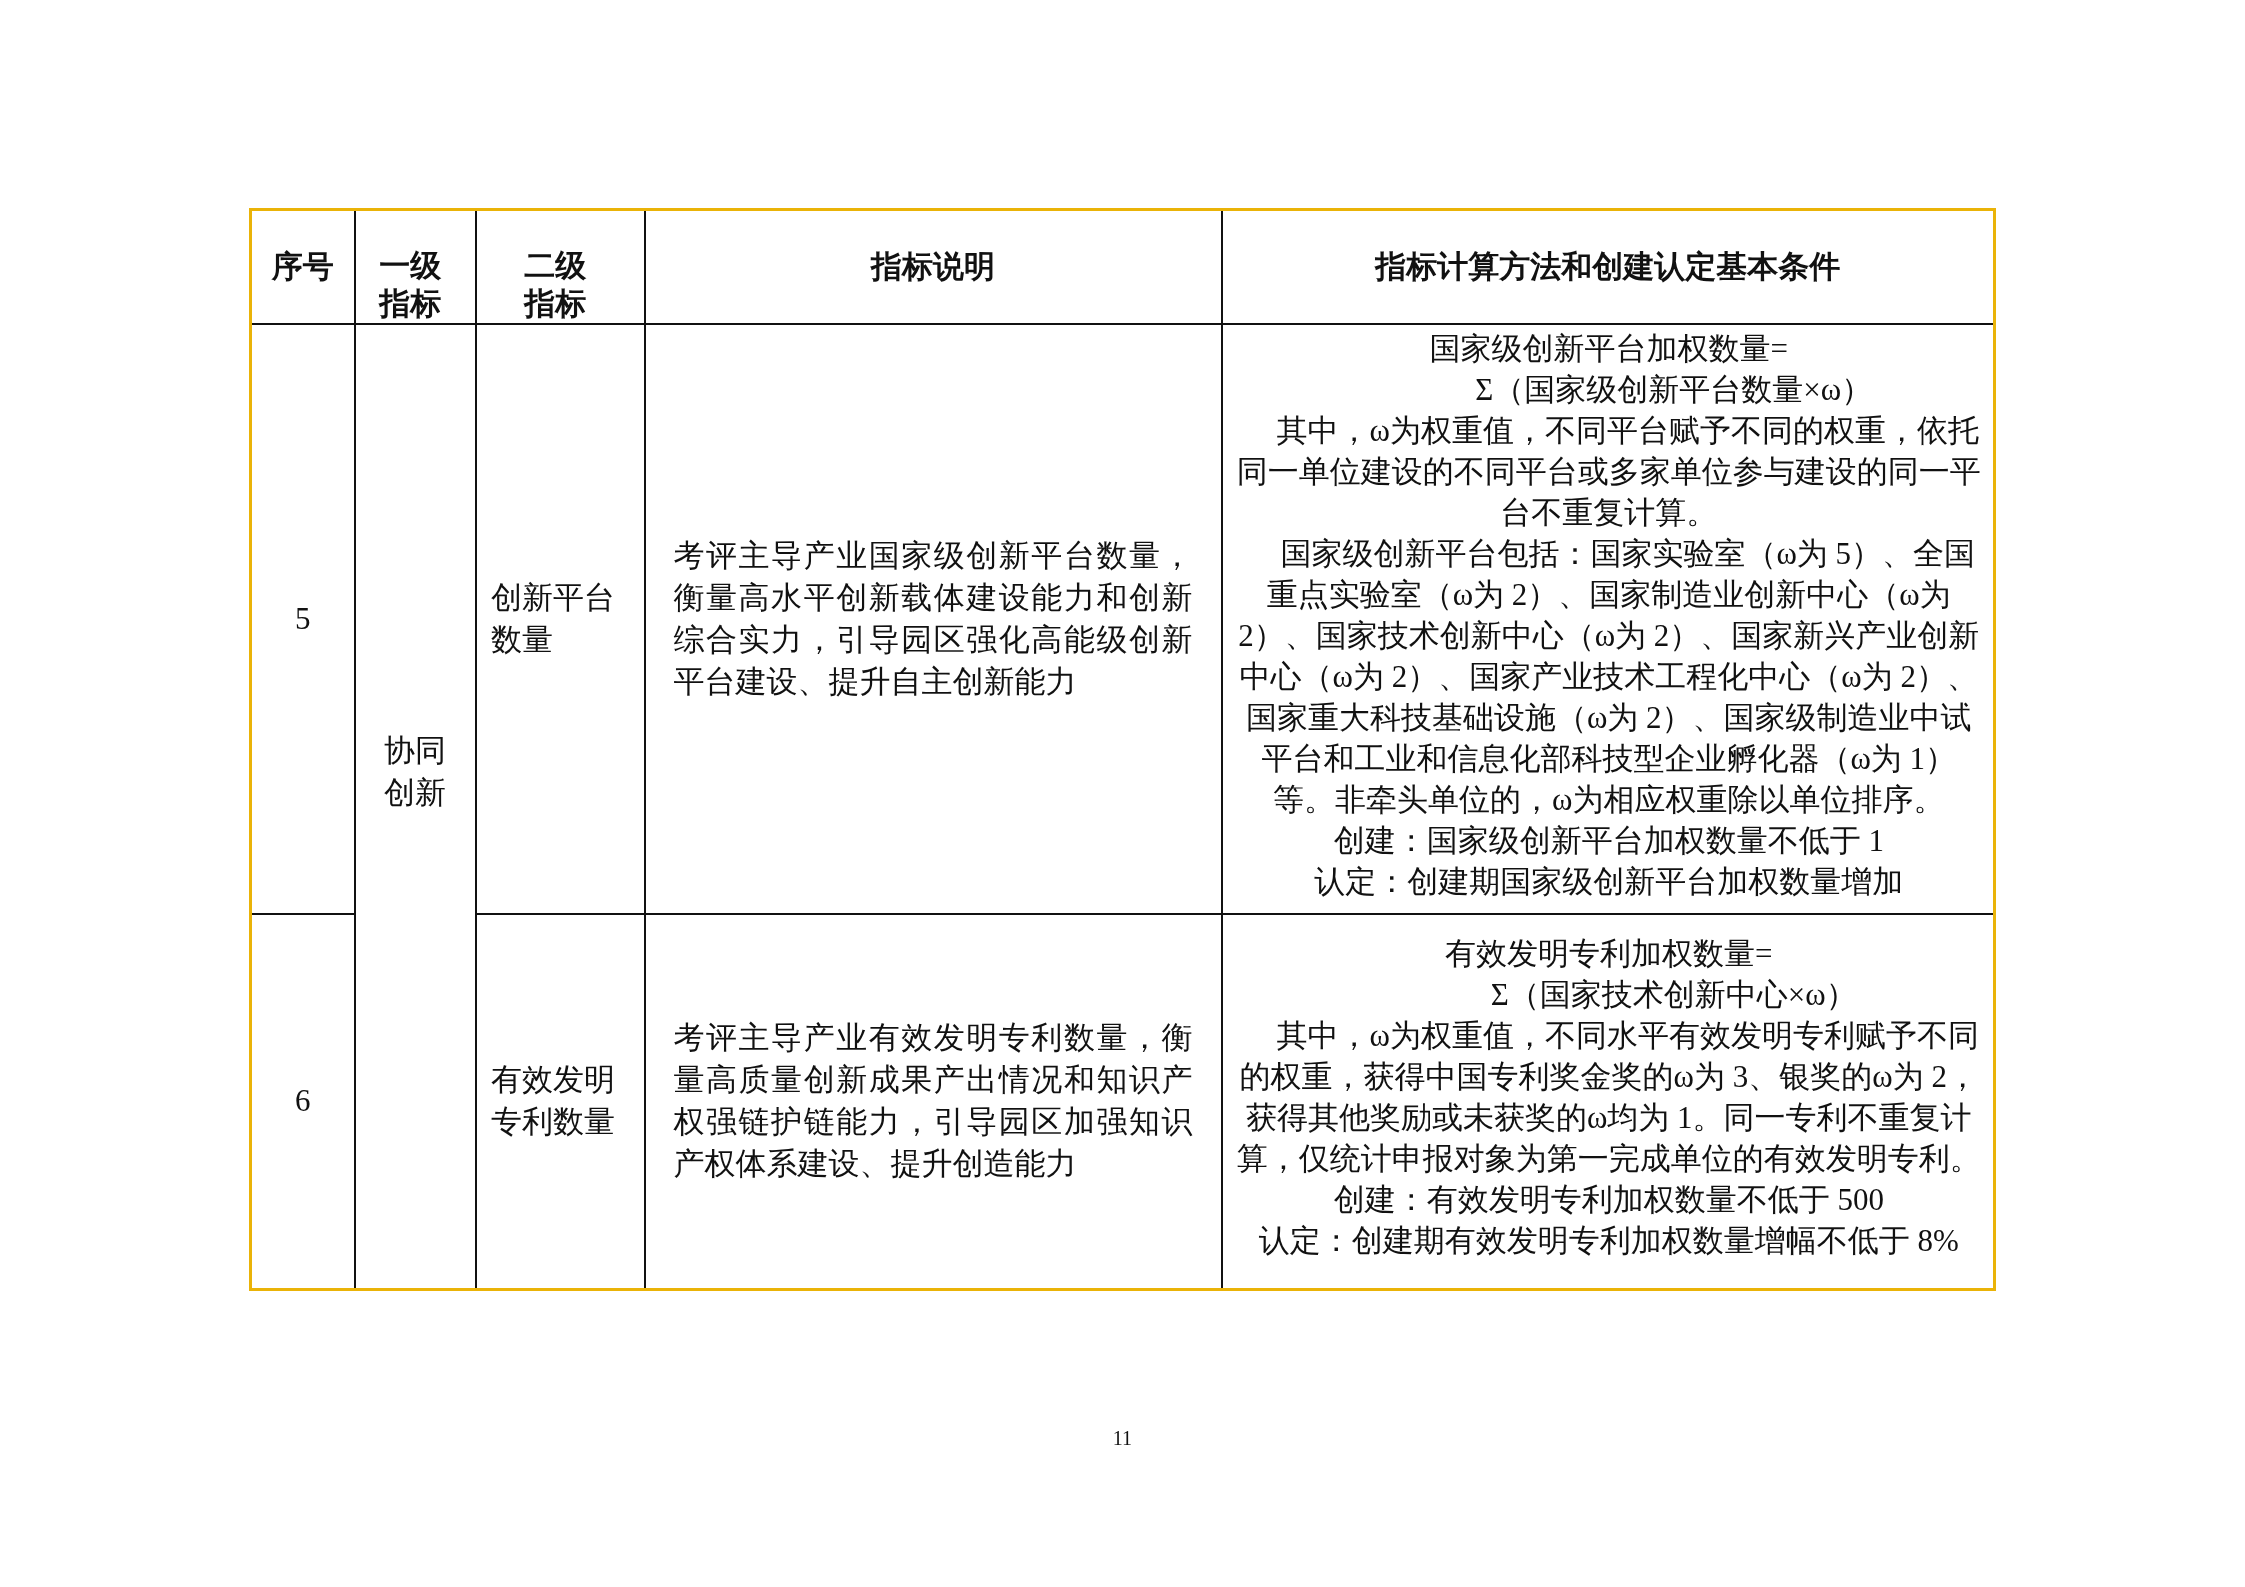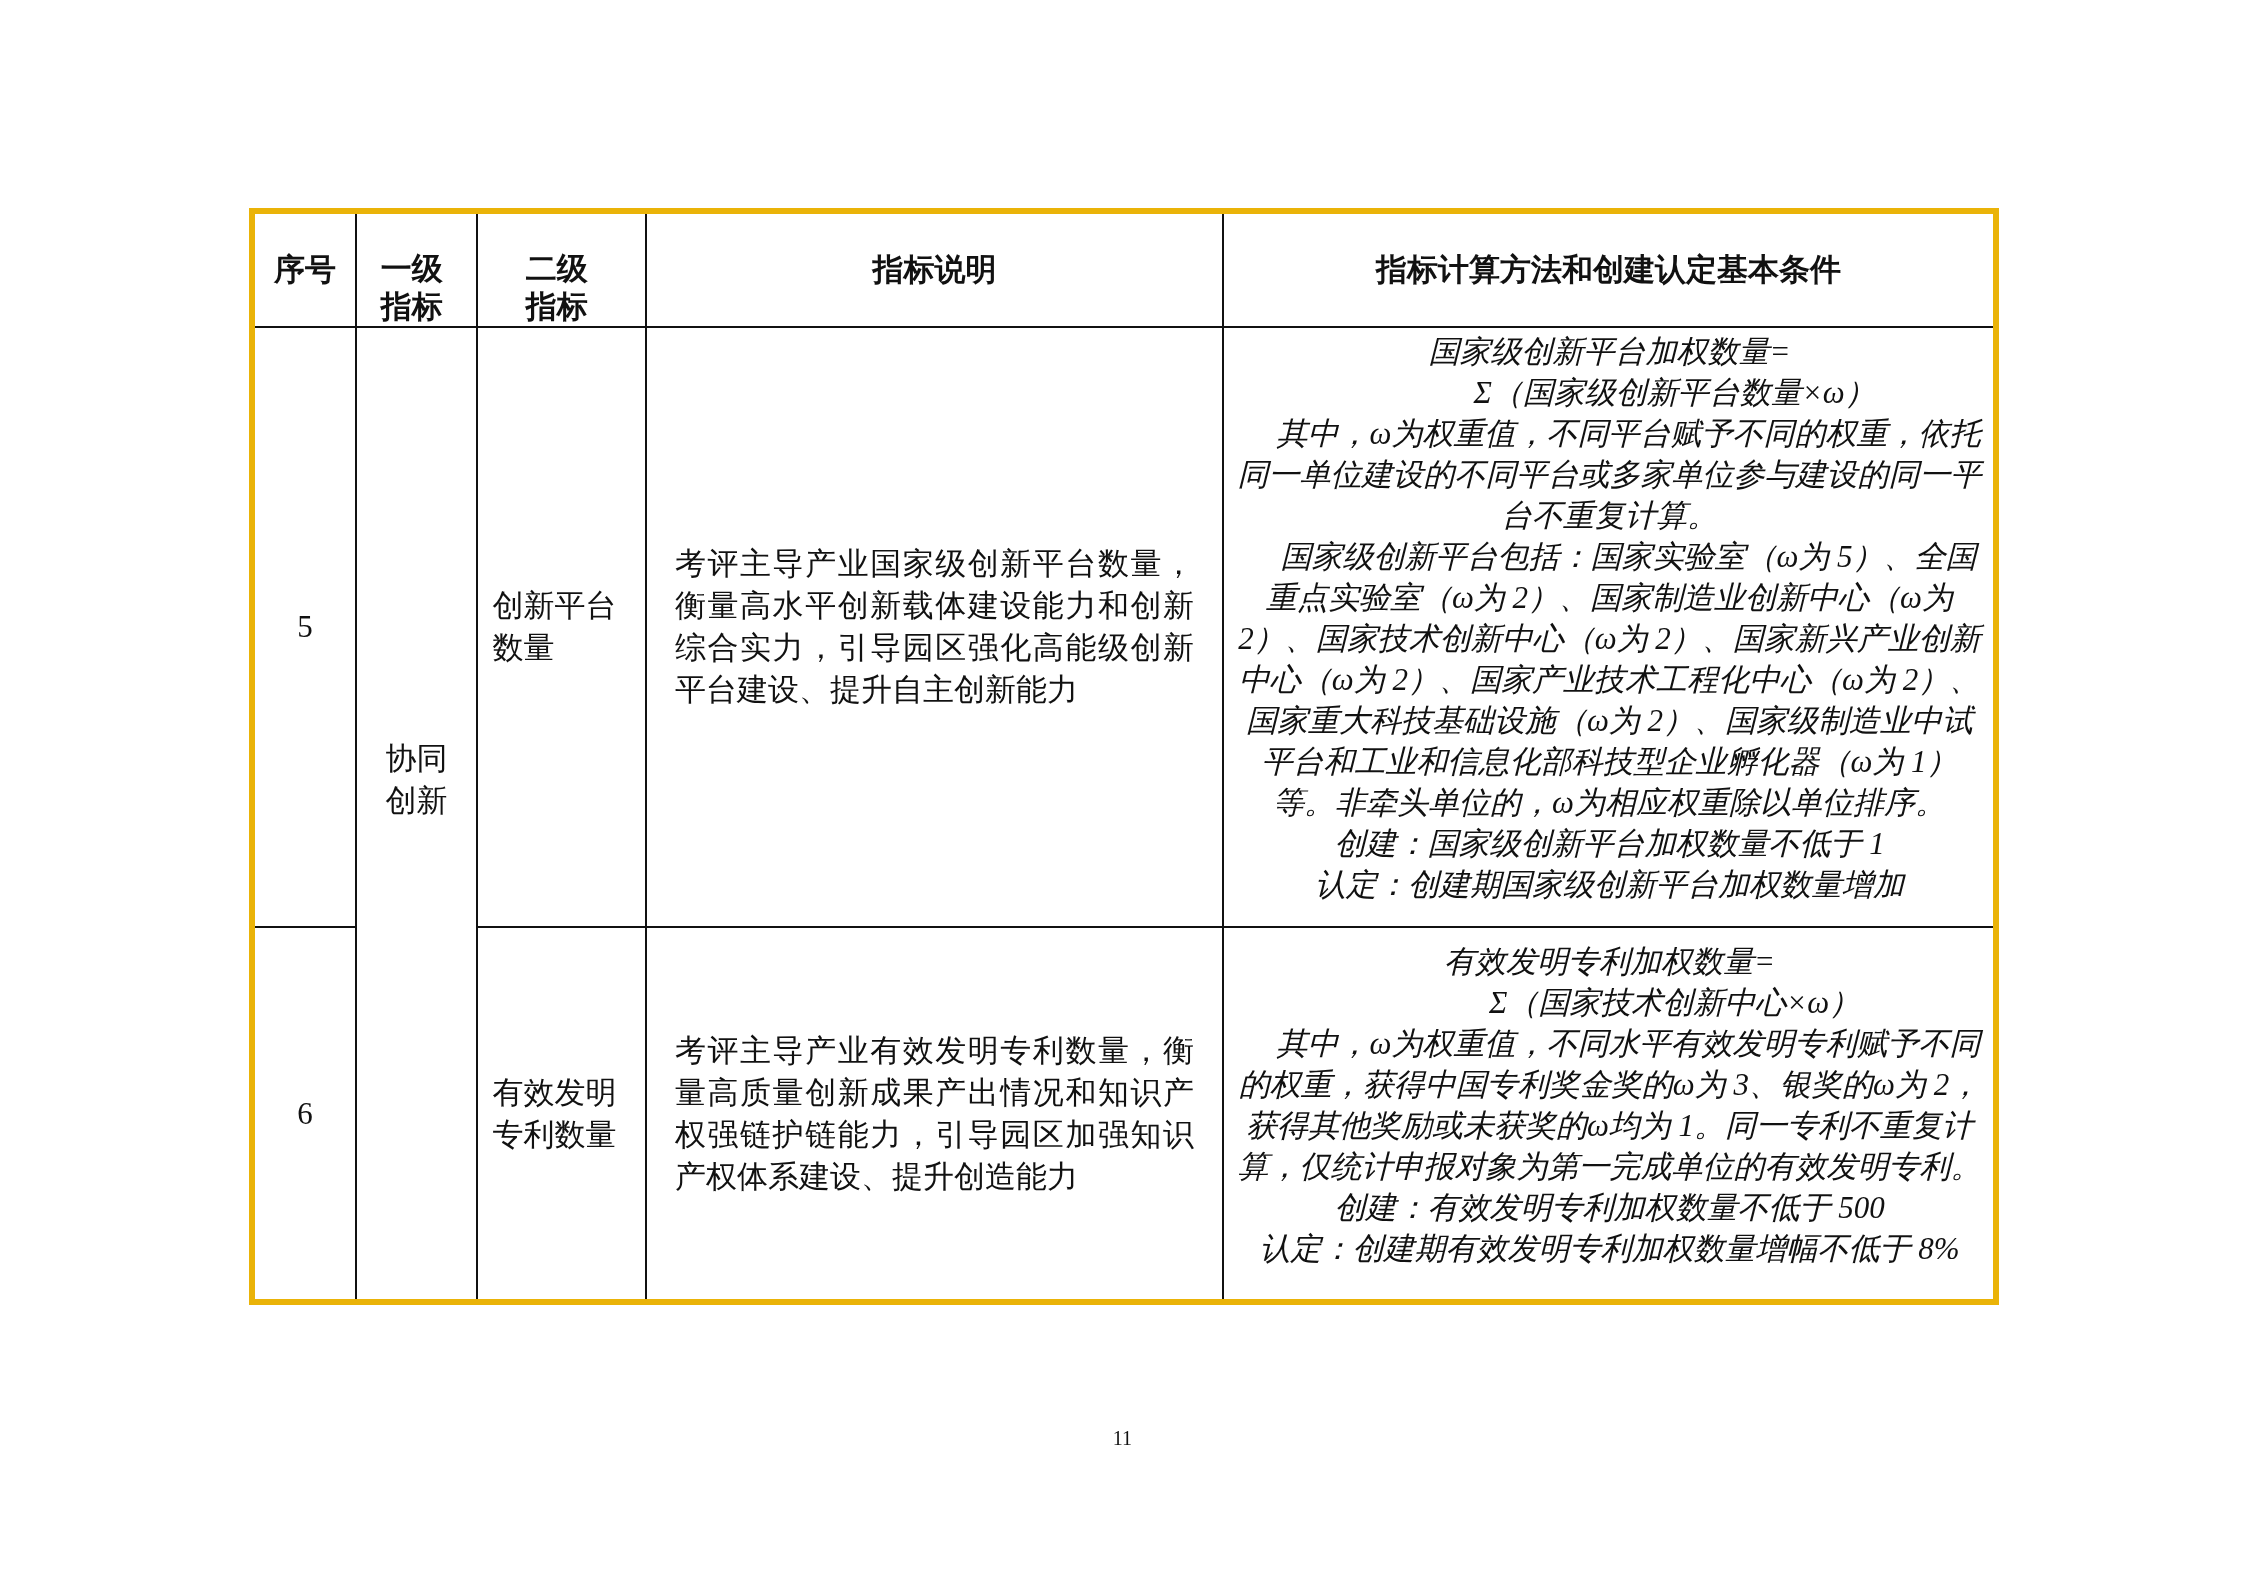--- a/index.html
+++ b/index.html
@@ -15,21 +15,21 @@
     font-family: "Liberation Serif", "DejaVu Serif", serif;
     color: #111111;
   }
   .doc-table {
     position: absolute;
     left: 249px;
     top: 208px;
     width: 1744px;
     border-collapse: collapse;
     table-layout: fixed;
-    border: 6px solid #eab308;
+    border: 3px solid #eab308;
   }
   .doc-table th, .doc-table td {
     border: 2px solid #111111;
     box-sizing: border-box;
     font-size: 31px;
     overflow: hidden;
   }
   .doc-table thead tr { height: 85px; }
   .row-5 { height: 582px; }
   .row-6 { height: 375px; }
@@ -72,22 +72,21 @@
   td.cell-desc {
     vertical-align: middle;
     text-align: justify;
     line-height: 42px;
     padding: 6px 28px;
   }
   td.cell-method {
     vertical-align: middle;
     text-align: justify;
     line-height: 41px;
-    padding: 3px 10px 21px 12px;
-    font-style: italic;
+    padding: 3px 10px 11px 12px;
   }
   .cell-method p {
     margin: 0;
     padding: 0;
     text-align: center;
   }
   .m-flush   { text-indent: 0; }
   .m-formula { margin-left: 130px !important; text-align: left; }
   .m-para    { text-indent: 38px; }
 

